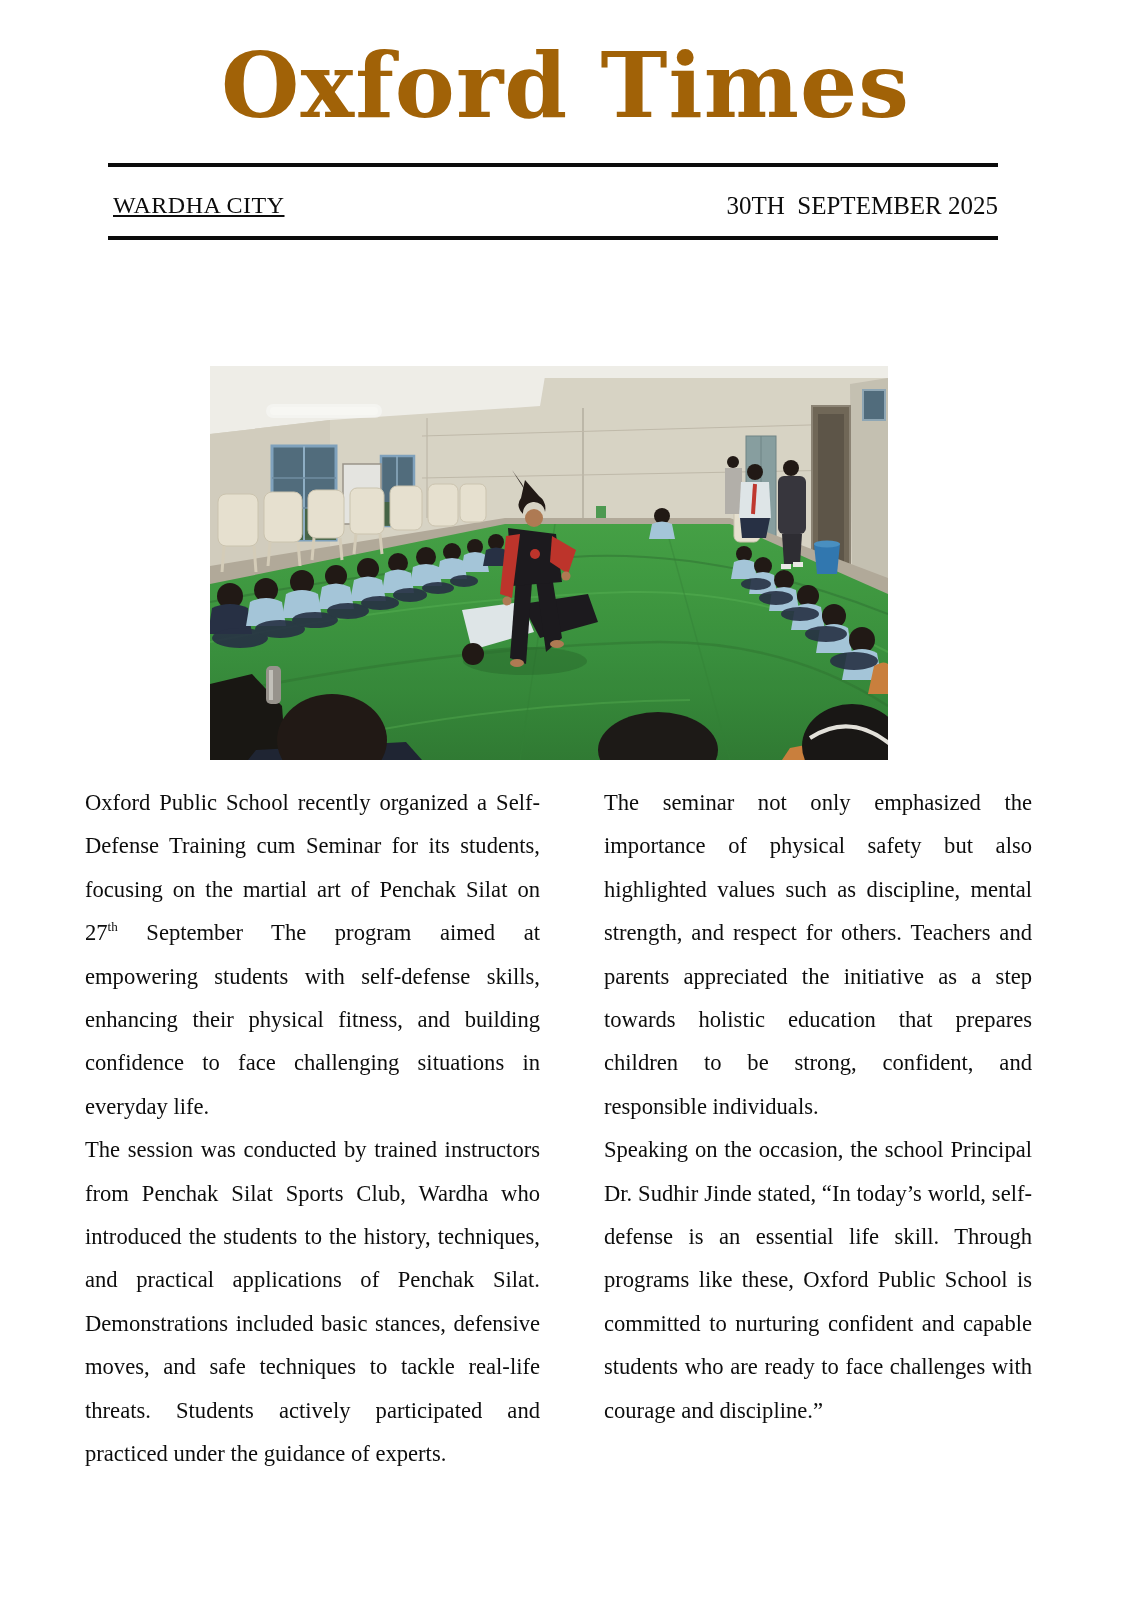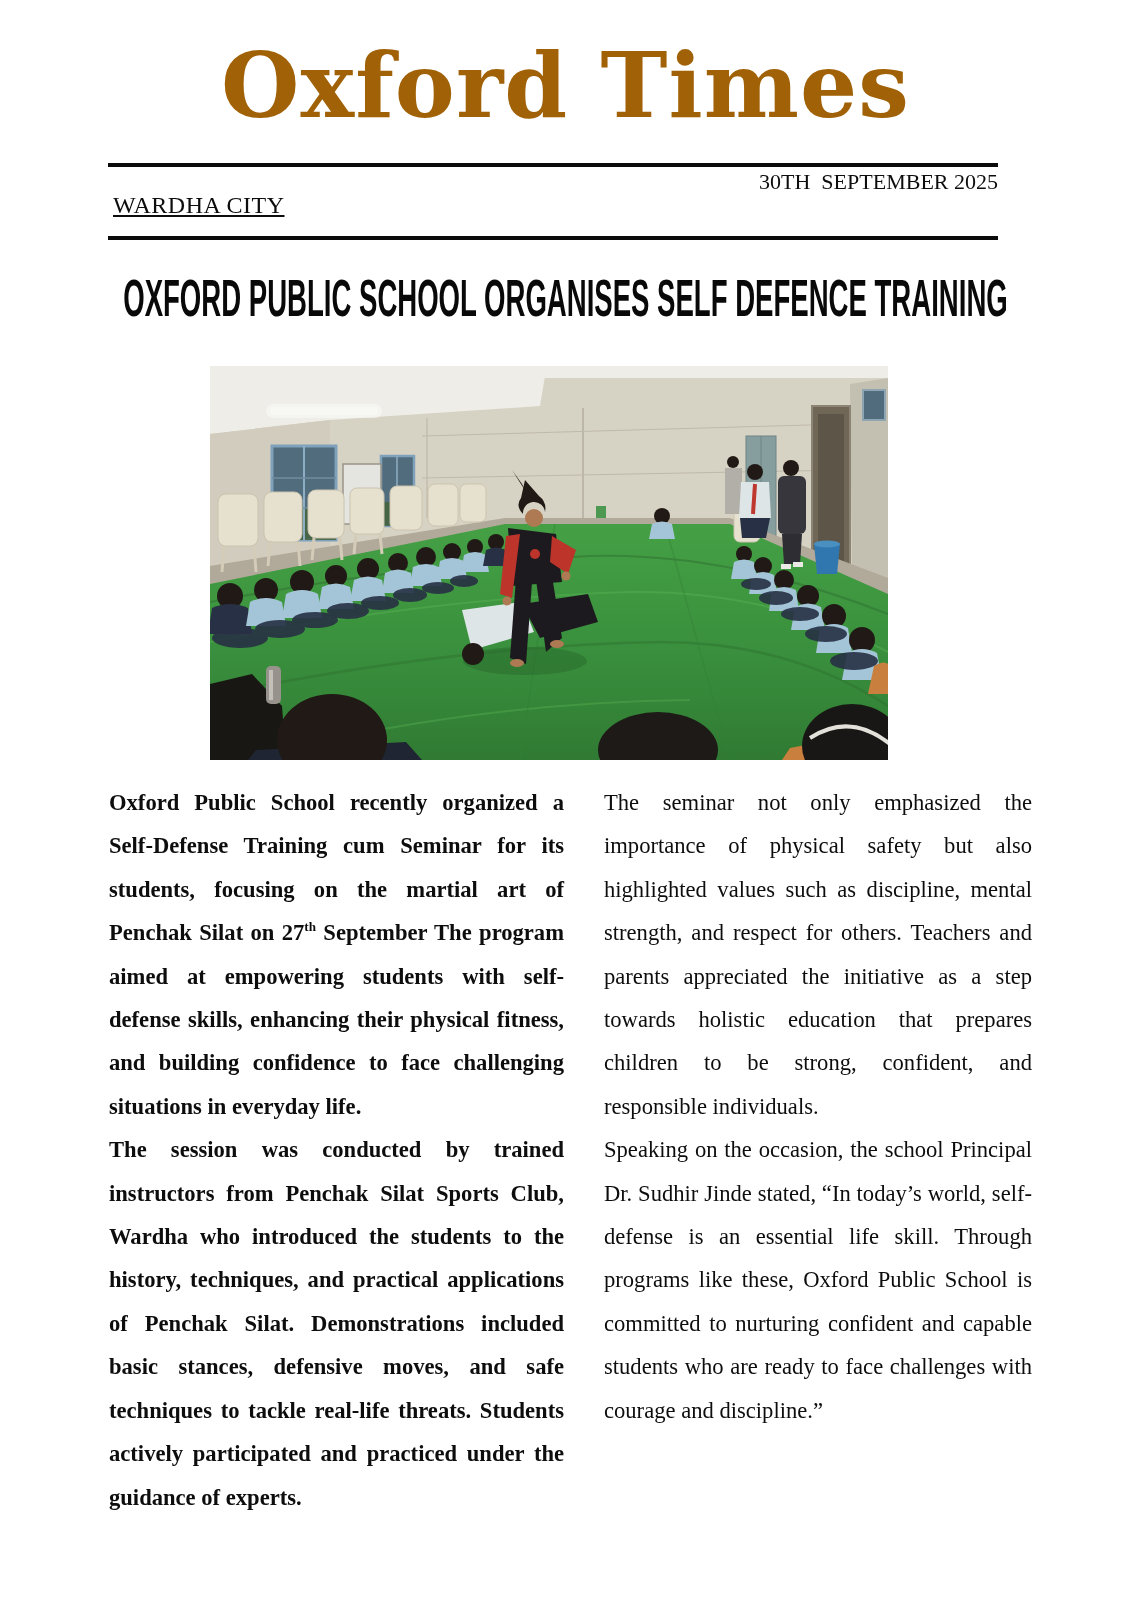--- a/index.html
+++ b/index.html
@@ -38,22 +38,22 @@
   .dateline-location{
     position:absolute;
     left:113px; top:192px;
     font-size:24px;
     letter-spacing:0.5px;
     white-space:pre;
     text-decoration:underline;
   }
   .dateline-date{
     position:absolute;
-    right:133px; top:169px;
-    font-size:22px;
+    right:133px; top:192px;
+    font-size:25px;
     white-space:pre;
   }
   
   .headline-wrap{
     position:absolute;
     top:272px; left:0; right:0;
     display:flex; justify-content:center;
     height:52px;
   }
   .headline{
@@ -78,44 +78,41 @@
   .photo svg{display:block;width:100%;height:100%;}
   
   .column{
     position:absolute;
     top:781px;
     font-size:22.6px;
     line-height:43.4px;
     text-align:justify;
   }
   .column p{margin:0;}
-  .col-left{left:109px; width:455px;font-weight:bold;}
+  .col-left{left:85px; width:455px;}
   .col-right{left:604px; width:428px;}
   sup.ordinal{
     font-size:0.58em;
     line-height:0;
     vertical-align:super;
   }
 </style>
 </head>
 <body>
 
 <div class="page">
 
   <header>
     <h1 class="masthead-title">Oxford Times</h1>
     <div class="rule rule-top"></div>
     <span class="dateline-location">WARDHA CITY</span>
     <span class="dateline-date">30TH  SEPTEMBER 2025</span>
     <div class="rule rule-bottom"></div>
   </header>
 
-  <div class="headline-wrap">
-    <h2 class="headline">OXFORD PUBLIC SCHOOL ORGANISES SELF DEFENCE TRAINING</h2>
-  </div>
 
   <figure class="photo">
     <svg viewBox="0 0 678 394" preserveAspectRatio="none">
       <defs>
         <linearGradient id="matGrad" x1="0" y1="0" x2="0" y2="1">
           <stop offset="0" style="stop-color:var(--mat-green)"></stop>
           <stop offset="0.55" style="stop-color:#35903a"></stop>
           <stop offset="1" style="stop-color:var(--mat-green-dark)"></stop>
         </linearGradient>
       </defs>

